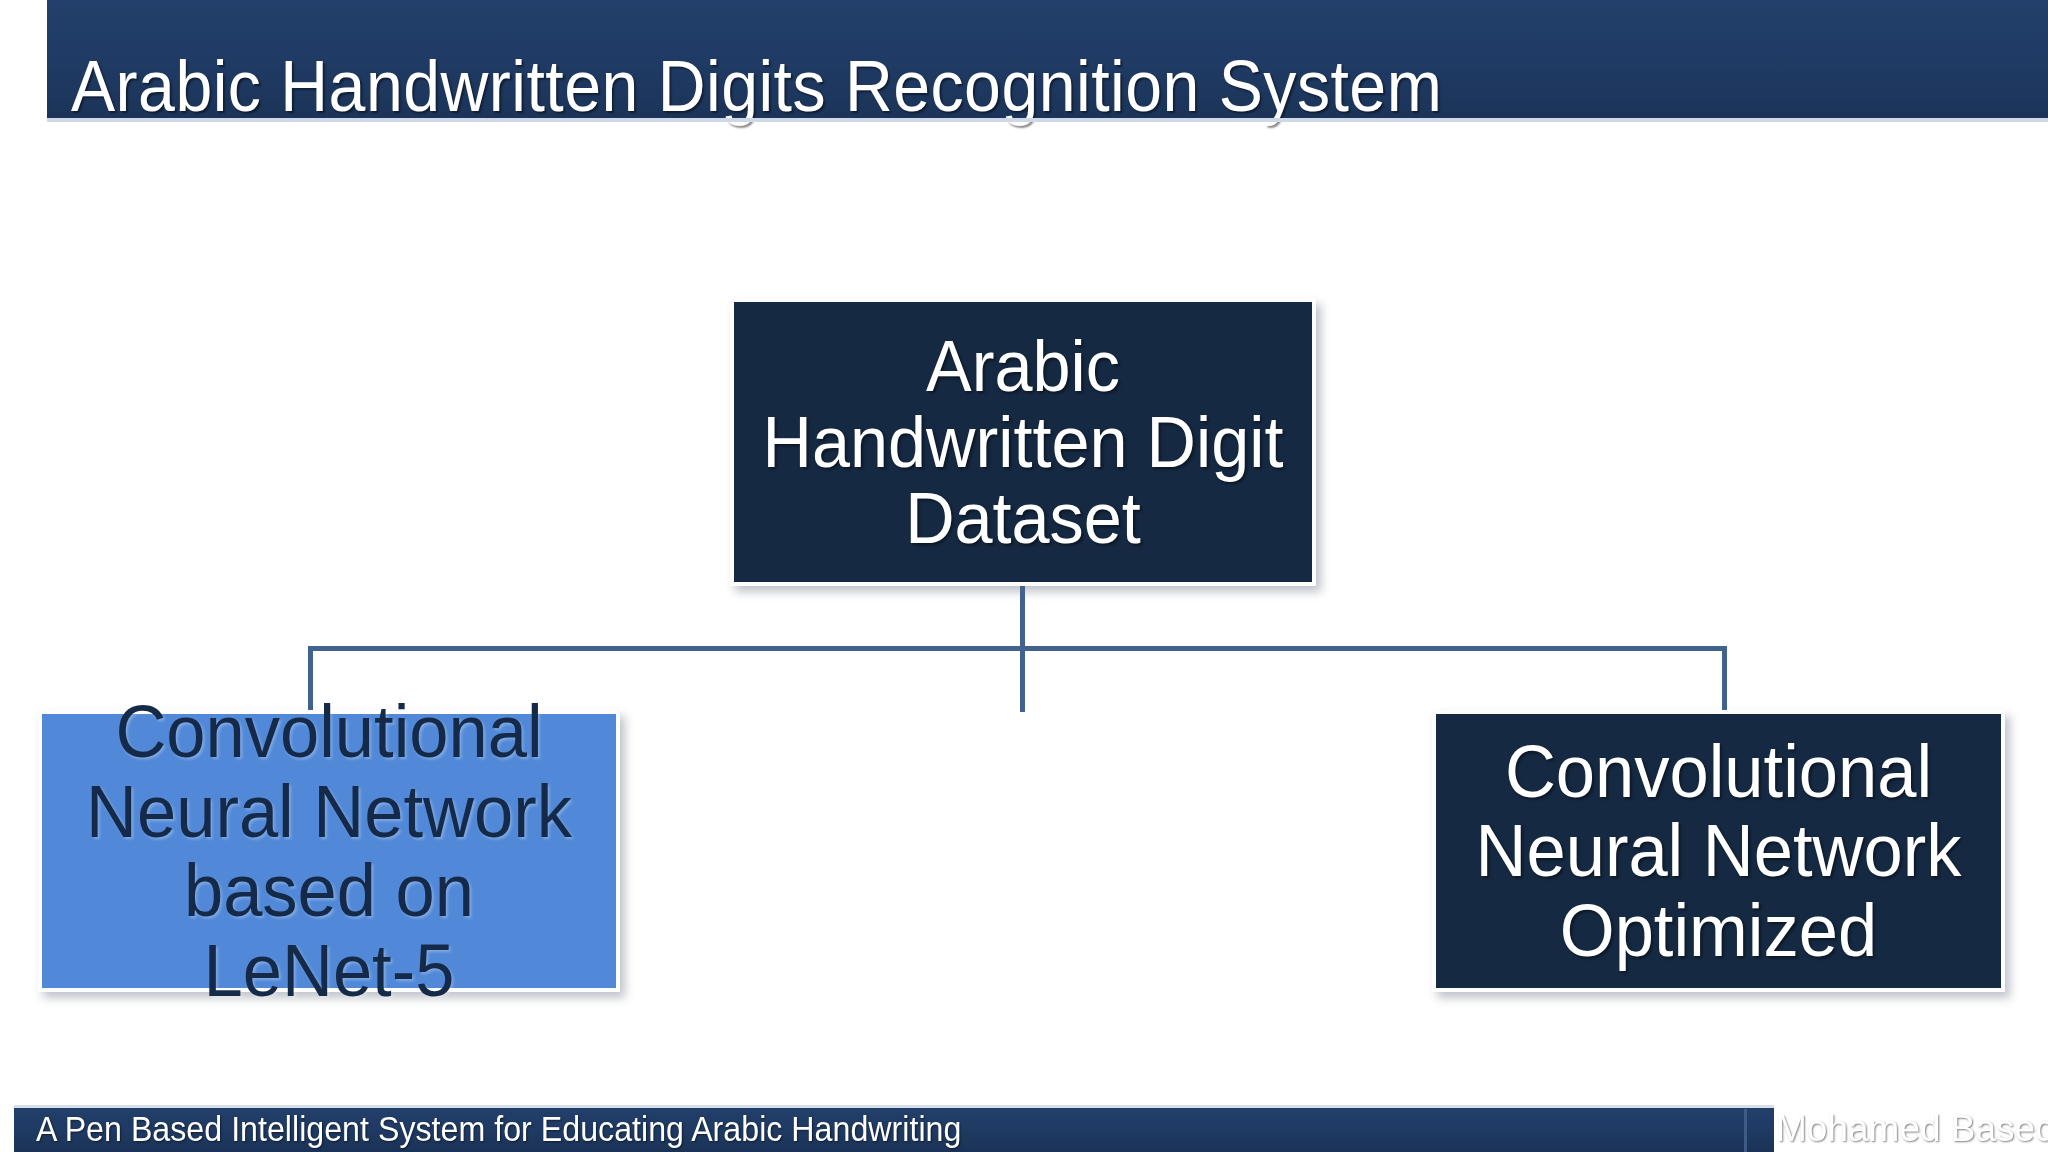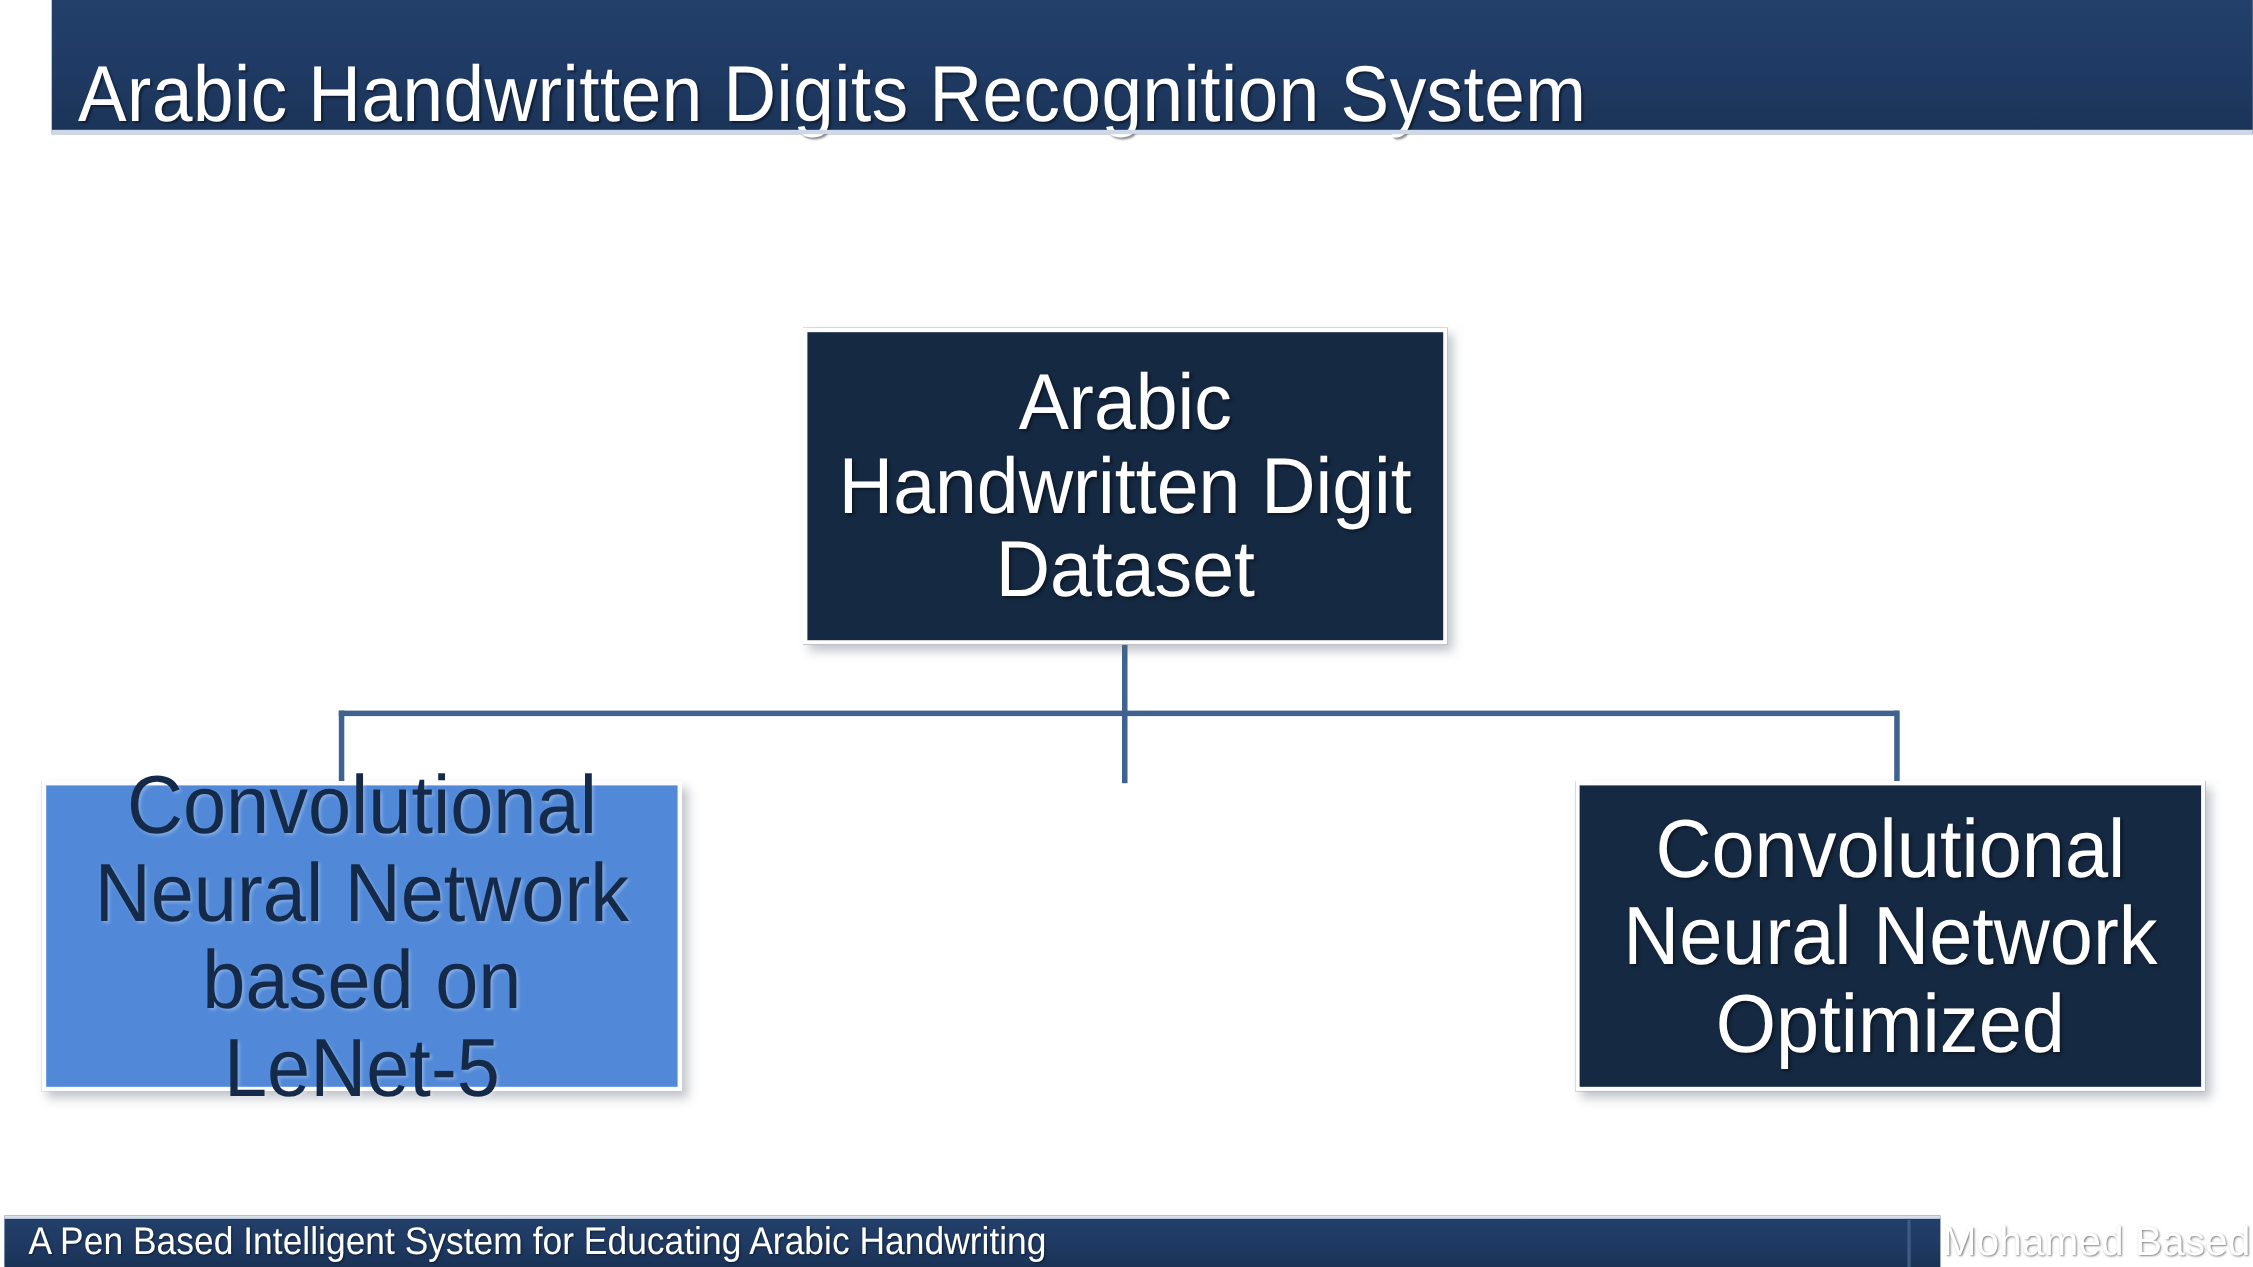--- a/index.html
+++ b/index.html
@@ -84,21 +84,21 @@
 
   #node-sae    { left:738px;  top:710px;  width:578px; height:282px; }
   #node-sae .label    { font-size:75px; transform:scaleX(0.95); }
 
   #node-cnnopt { left:1432px; top:710px;  width:573px; height:282px; }
   #node-cnnopt .label { font-size:75px; transform:scaleX(0.94); }
 
   
   .footer-bar {
     position:absolute;
-    left:4px; top:1105px;
+    left:14px; top:1105px;
     width:1760px; height:47px;
     background:linear-gradient(180deg,#22406b 0%,#1f3a63 55%,#1a3255 100%);
     display:flex;
     align-items:center;
   }
   .footer-bar::before {
     content:"";
     position:absolute;
     left:0; top:0; width:100%; height:3px;
     background:#d7dfea;

